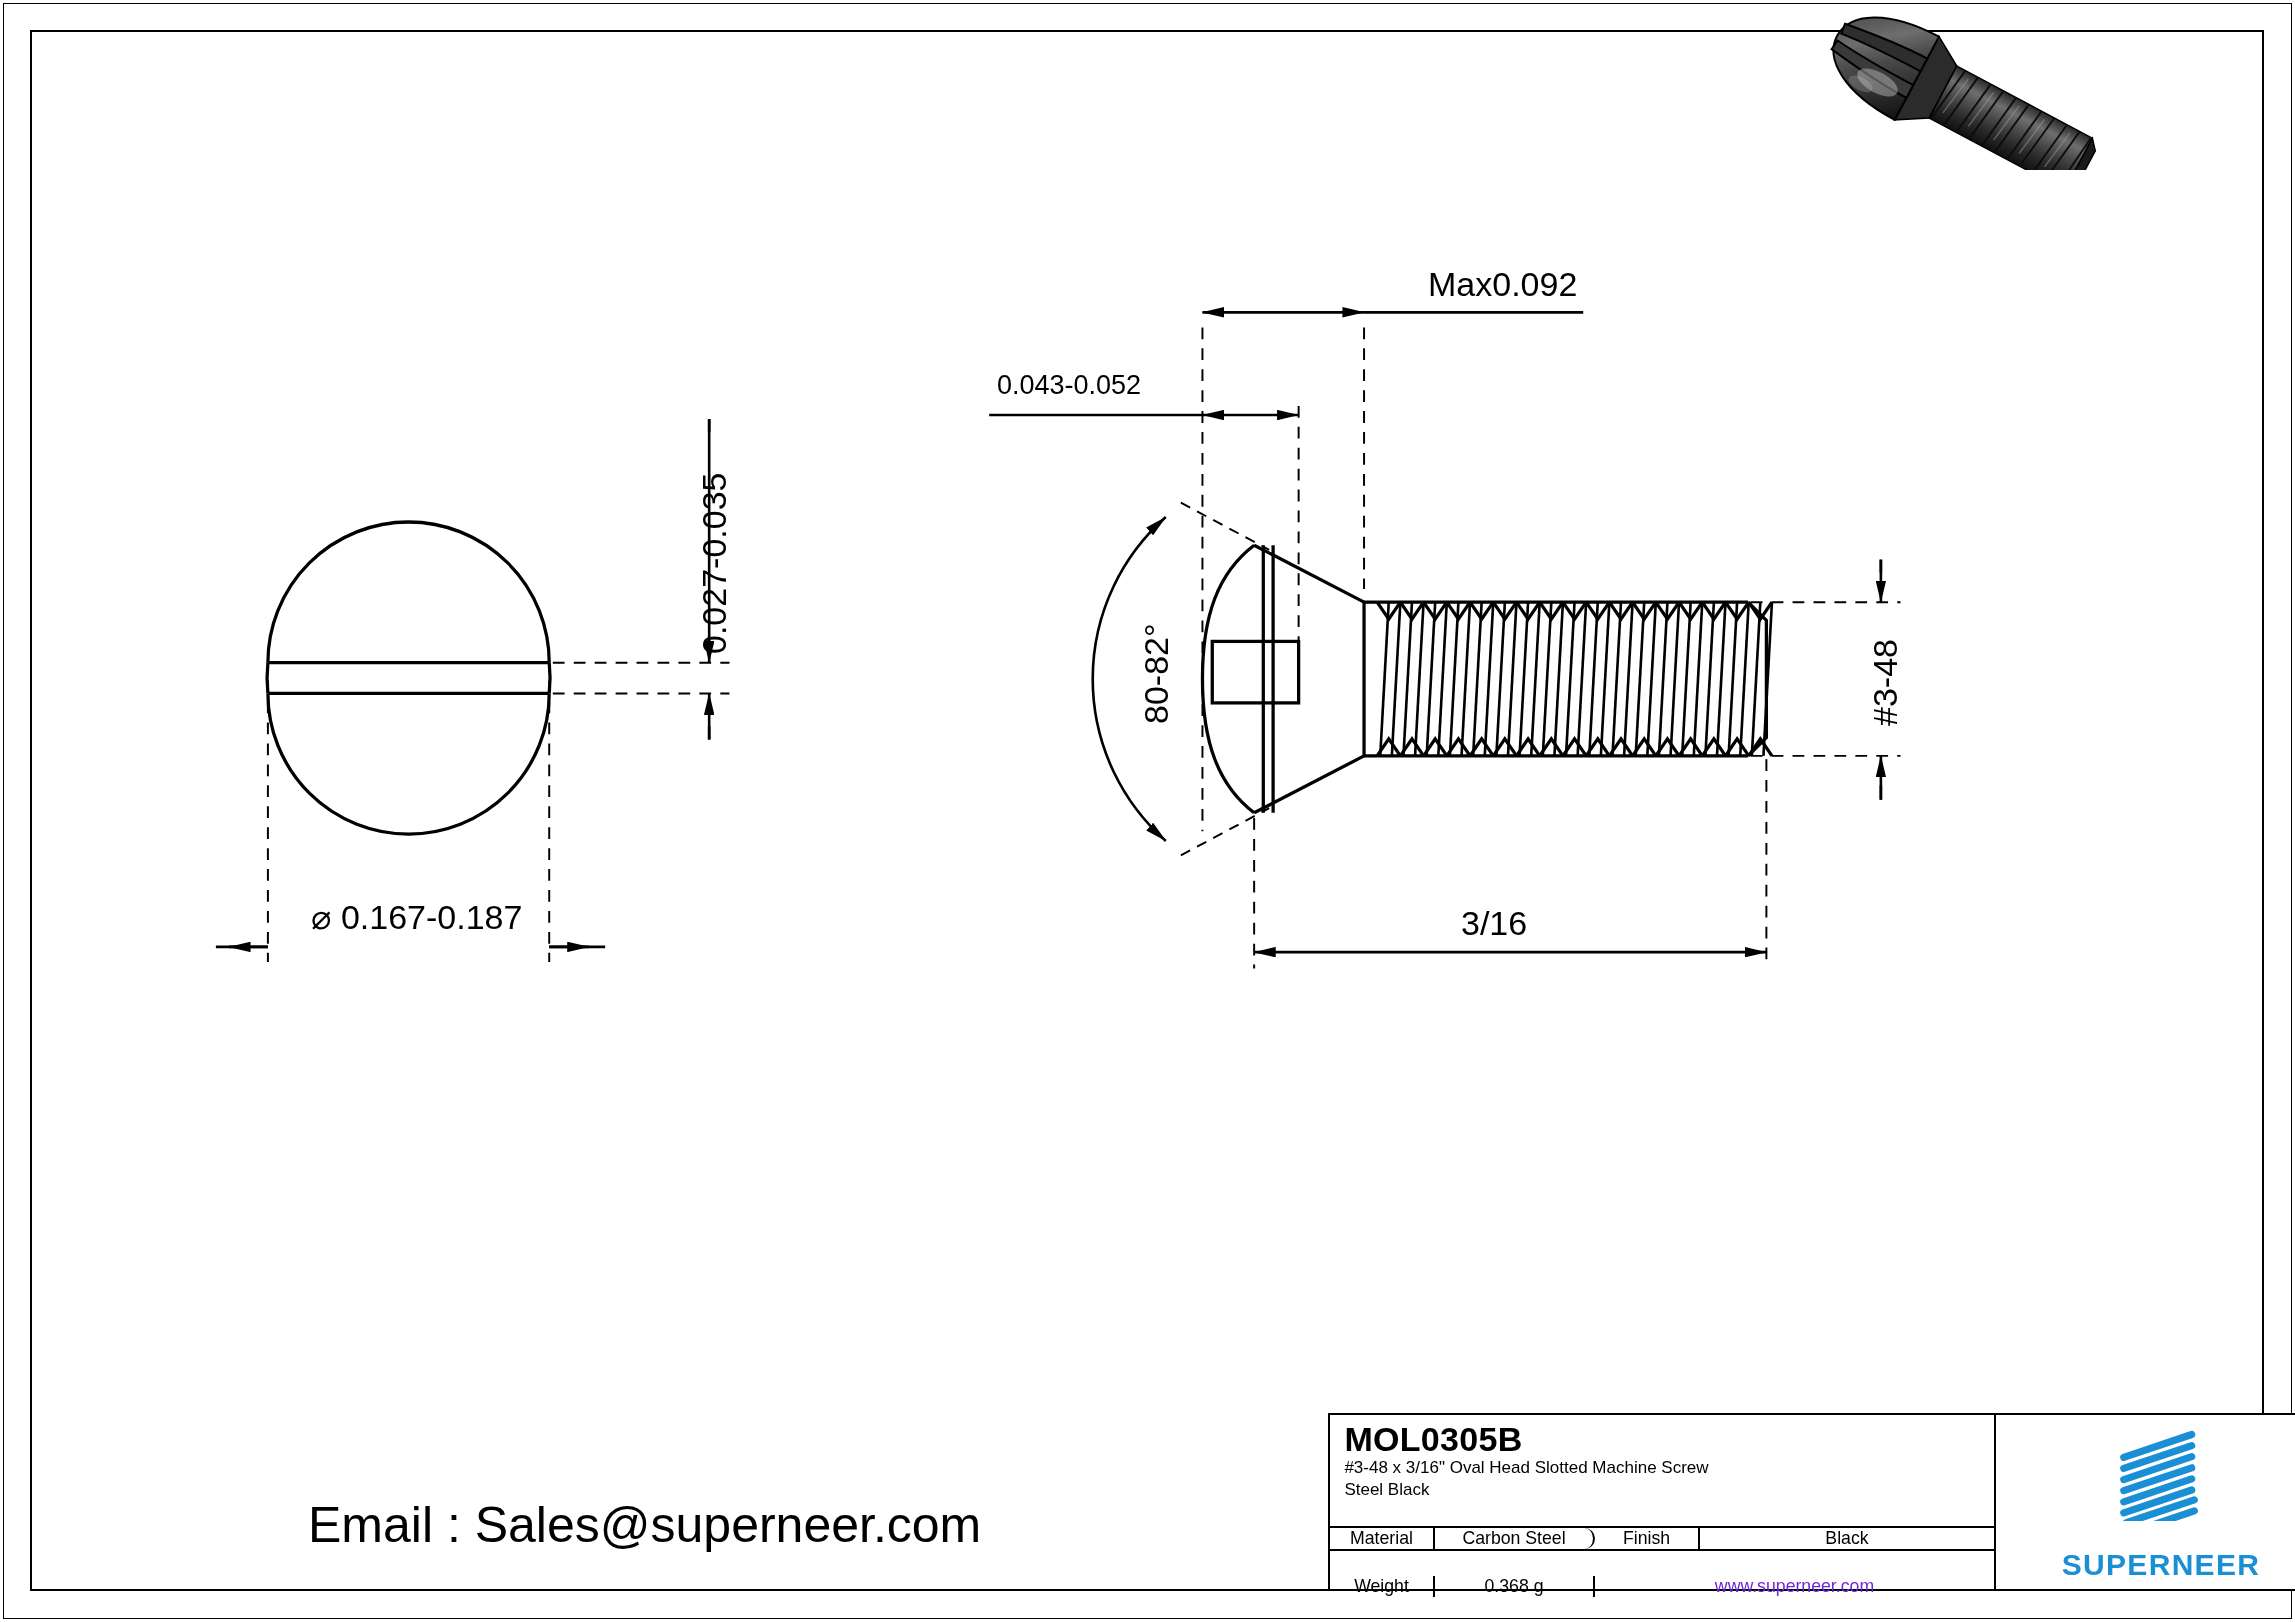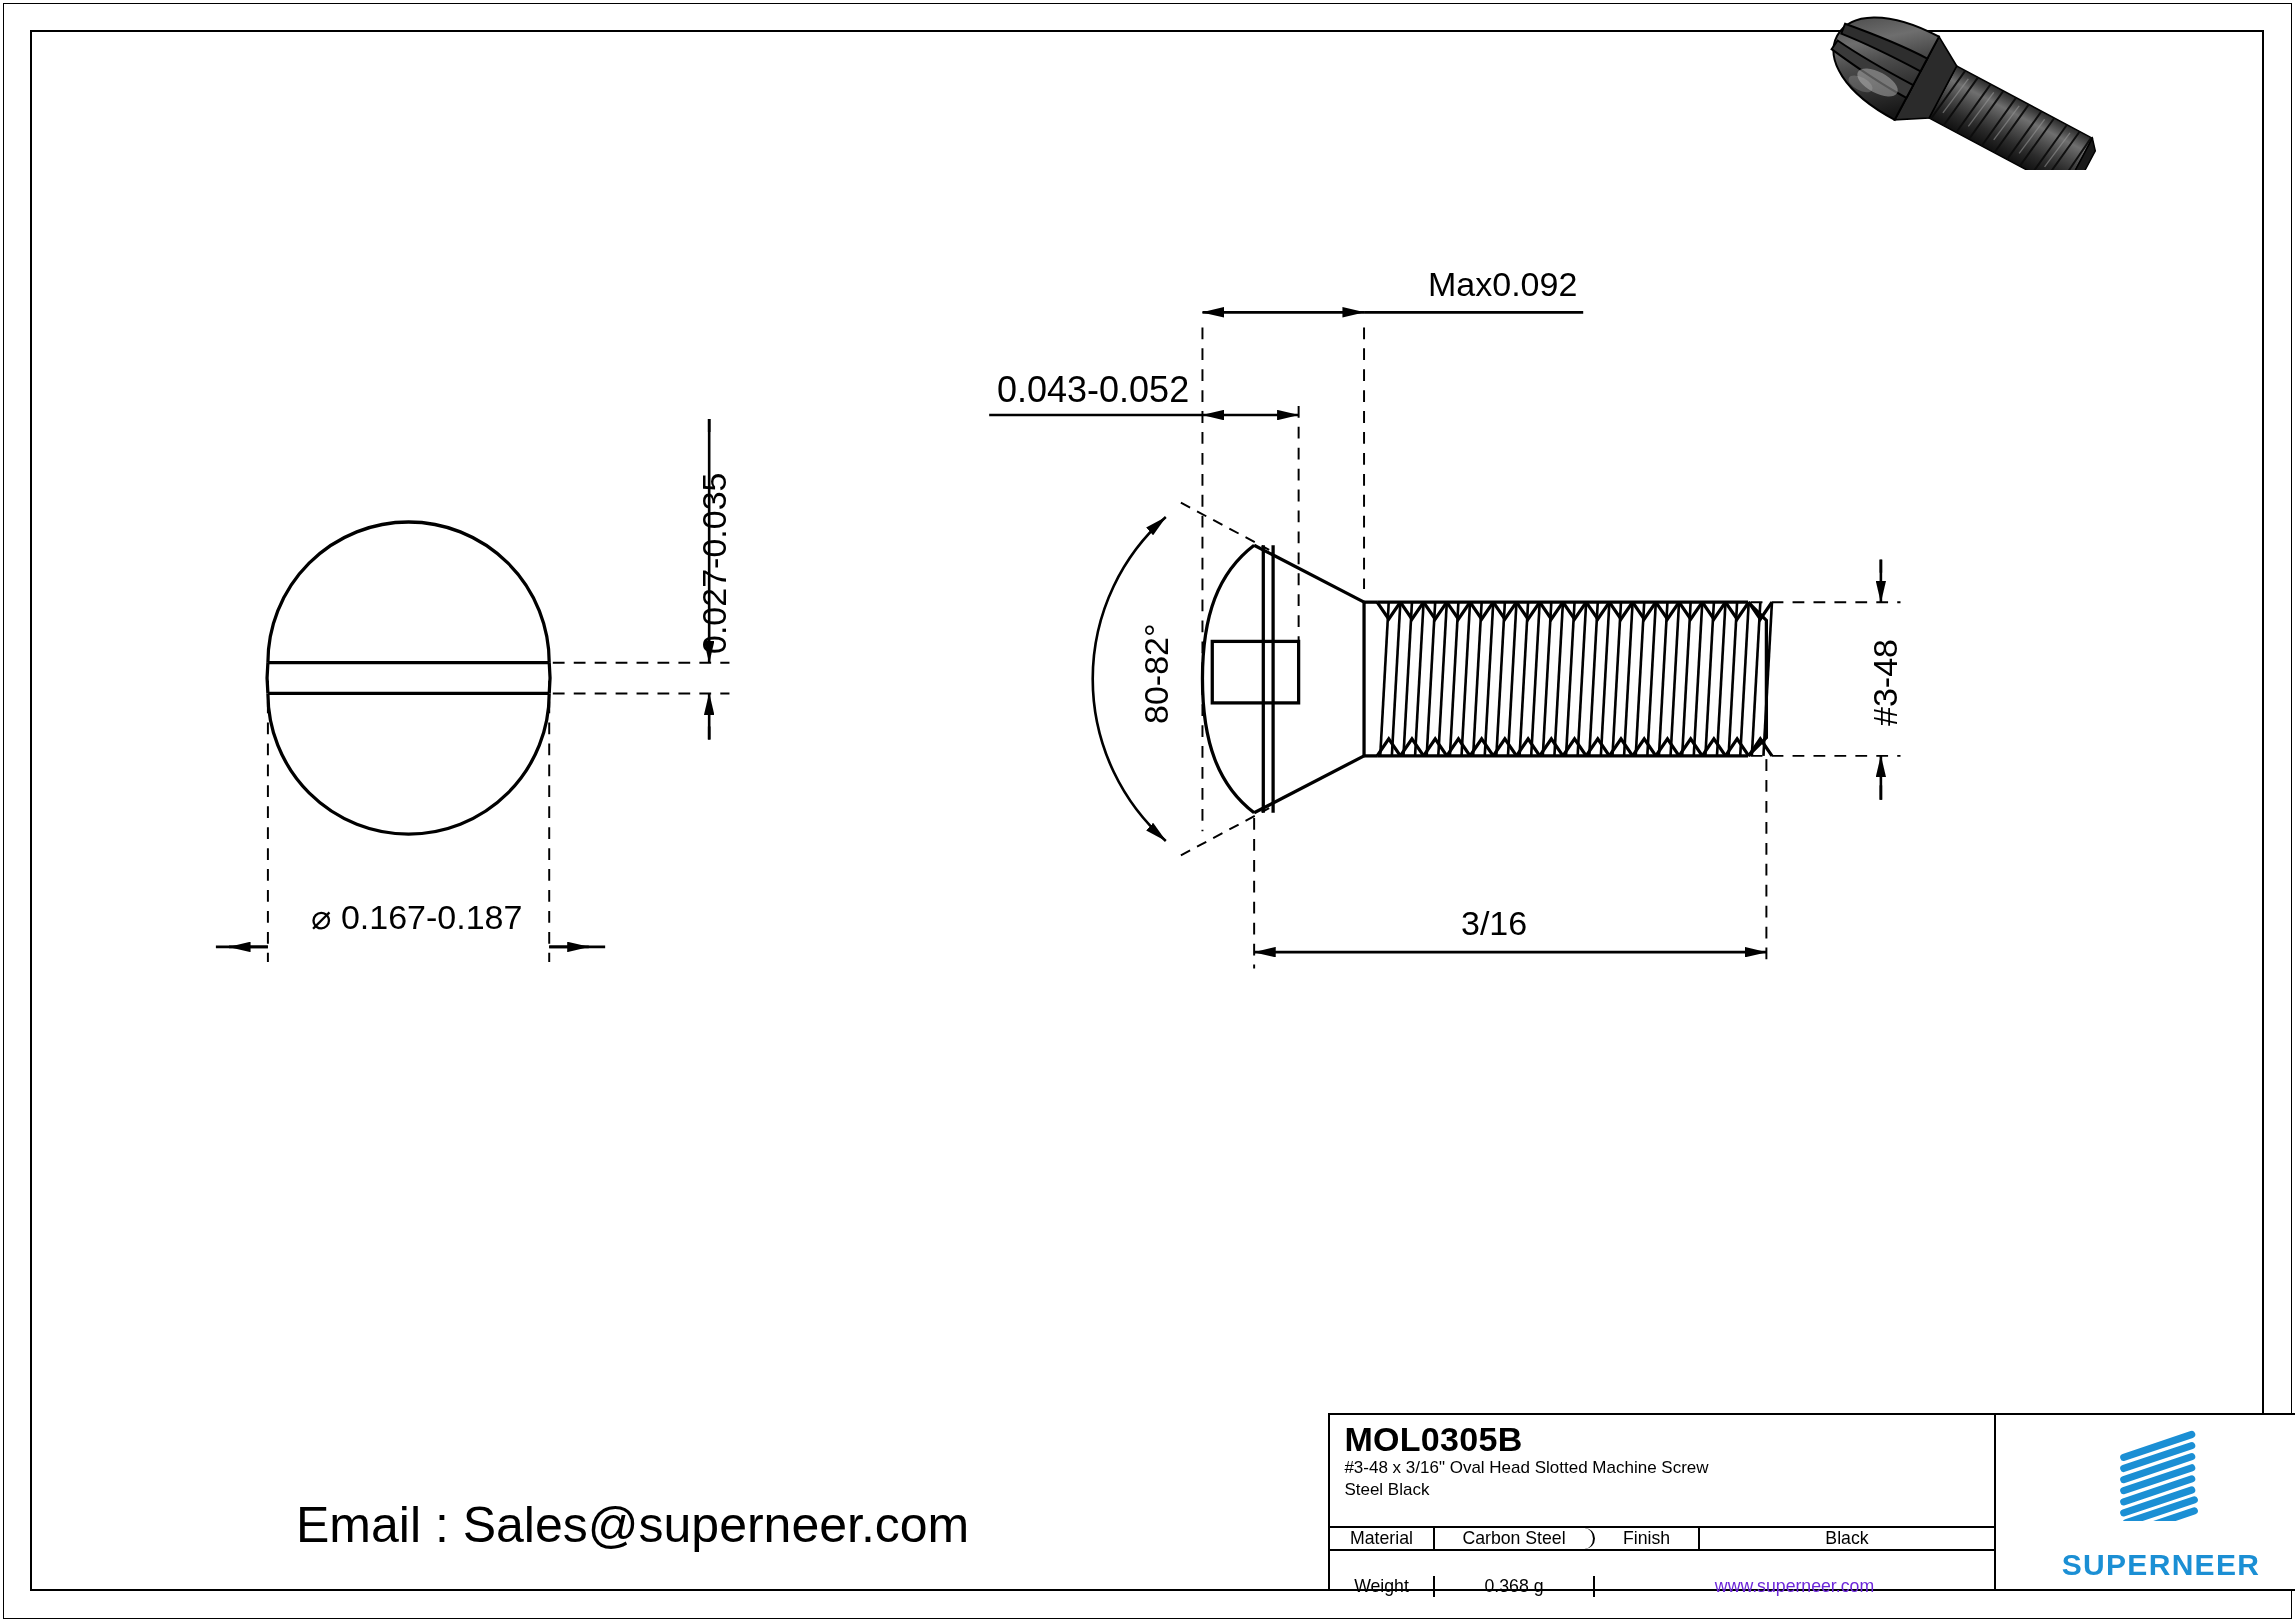--- a/index.html
+++ b/index.html
@@ -48,21 +48,21 @@
     line-height: 1;
   }
   .rot90 {
     transform: rotate(-90deg);
     transform-origin: left top;
   }
 
   
   #email-text {
     position: absolute;
-    left: 296px;
+    left: 308px;
     top: 1496px;
     font-size: 50px;
     font-family: "Liberation Sans", sans-serif;
     color: #000;
     white-space: nowrap;
   }
 
   
   #title-block {
     position: absolute;
@@ -361,21 +361,21 @@
 
     <g stroke="#000" stroke-width="4">
       <line x1="1917" y1="1455" x2="2700" y2="1455" marker-start="url(#arrStart)" marker-end="url(#arrEnd)"></line>
     </g>
   </svg>
 
   <div class="dim-label" style="left:311px; top:900px; font-size:34px;">⌀ 0.167-0.187</div>
 
   <div class="dim-label rot90" style="left:697px; top:654px; font-size:34px;">0.027-0.035</div>
 
-  <div class="dim-label" style="left:997px; top:372px; font-size:36px;">0.043-0.052</div>
+  <div class="dim-label" style="left:997px; top:372px; font-size:27px;">0.043-0.052</div>
 
   <div class="dim-label" style="left:1428px; top:267px; font-size:34px;">Max0.092</div>
 
   <div class="dim-label rot90" style="left:1139px; top:724px; font-size:34px;">80-82°</div>
 
   <div class="dim-label rot90" style="left:1868px; top:726px; font-size:34px;">#3-48</div>
 
   <div class="dim-label" style="left:1461px; top:906px; font-size:34px;">3/16</div>
 
   <svg id="screw-3d" viewBox="0 0 700 240">

